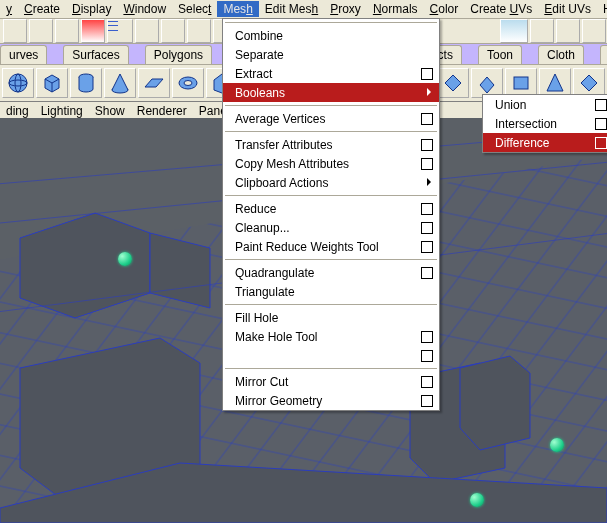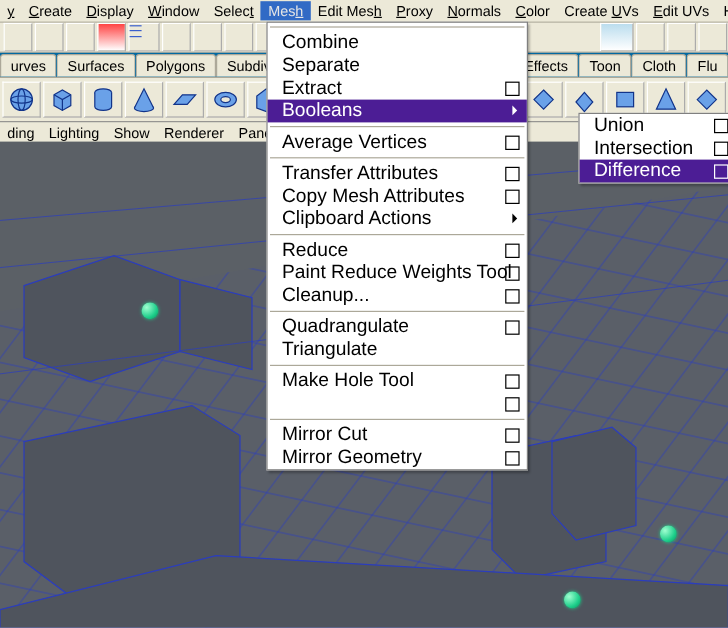--- a/index.html
+++ b/index.html
@@ -3,31 +3,31 @@
 <meta charset="utf-8">
 <style>
   html,body{margin:0;padding:0;font-family:"SimSun","Microsoft Sans Serif",sans-serif;font-size:12px;background:#d4d0c8;overflow:hidden;width:607px;height:523px;}
   .menubar{background:#ece9d8;height:18px;display:flex;align-items:center;border-bottom:1px solid #aca899;white-space:nowrap;overflow:hidden;}
   .menu-item{padding:1px 6px;cursor:default;}
   .menu-item.open{background:#316ac5;color:#e5e5e5;}
   .menu-item u{text-decoration:underline;}
   .toolbar{height:28px;background:#ece9d8;display:flex;align-items:center;border-bottom:1px solid #aca899;padding-left:2px;overflow:hidden;white-space:nowrap;}
   .tool-icon{width:22px;height:22px;margin:0 1px;border:1px solid #aca899;background:#fff;position:relative;flex:0 0 auto;}
   .tool-icon.raised{border:1px outset #fff;background:#ece9d8;}
-  .tabsbar{height:20px;background:#0369a1;display:flex;align-items:flex-end;gap:0px;border-bottom:1px solid #aca899;overflow:hidden;white-space:nowrap;}
+  .tabsbar{height:20px;background:#c4b5fd;display:flex;align-items:flex-end;gap:16px;border-bottom:1px solid #aca899;overflow:hidden;white-space:nowrap;}
   .tab{padding:2px 8px;background:#ece9d8;border:1px solid #aca899;border-bottom:none;border-radius:3px 3px 0 0;cursor:default;flex:0 0 auto;}
   .shelves{height:32px;background:#ece9d8;display:flex;align-items:center;gap:2px;padding:2px;border-bottom:1px solid #808080;overflow:hidden;white-space:nowrap;}
   .shelf-btn{width:30px;height:28px;border:1px outset #fff;background:#ece9d8;display:flex;align-items:center;justify-content:center;flex:0 0 auto;}
   .shelf-btn svg{width:24px;height:24px;}
   .panel-menu{height:18px;background:#ece9d8;display:flex;align-items:center;gap:12px;padding-left:6px;border-bottom:1px solid #808080;}
   .viewport{position:absolute;left:0;right:0;top:118px;bottom:0;background:#5b6066;overflow:hidden;}
   .viewport svg{width:100%;height:100%;}
-  .dropdown{position:absolute;background:#fff;border:1px solid #808080;box-shadow:2px 2px 2px rgba(0,0,0,.3);font-size:16px;}
+  .dropdown{position:absolute;background:#fff;border:1px solid #808080;box-shadow:2px 2px 2px rgba(0,0,0,.3);font-size:12px;}
   .dropdown .mi{height:19px;display:flex;align-items:center;padding:0 24px 0 12px;position:relative;white-space:nowrap;}
-  .dropdown .mi.hi{background:#4c1d95;color:#fff;}
+  .dropdown .mi.hi{background:#b91c1c;color:#fff;}
   .dropdown .sep{height:1px;background:#aca899;margin:3px 2px;}
   .dropdown .arrow{position:absolute;right:8px;top:5px;width:0;height:0;border-top:4px solid transparent;border-bottom:4px solid transparent;border-left:4px solid #000;}
   .dropdown .mi.hi .arrow{border-left-color:#fff;}
   .dropdown .opt{position:absolute;right:6px;top:4px;width:10px;height:10px;border:1px solid #000;}
   .dropdown .mi.hi .opt{border-color:#fff;}
   .three-line{display:inline-block;width:10px;height:8px;border-top:1px solid #3a5fcd;border-bottom:1px solid #3a5fcd;position:relative;}
   .three-line::before{content:"";position:absolute;top:3px;left:0;right:0;height:1px;background:#3a5fcd;}
   .light{position:absolute;width:14px;height:14px;background:radial-gradient(circle at 30% 30%,#9fffd0,#1ecf8b 60%,#0a8a58);border-radius:50%;box-shadow:0 0 3px #1ecf8b;}
 </style>
 </head>
@@ -251,36 +251,39 @@
     <div class="mi">
       <span>Clipboard Actions</span>
       <span class="arrow"></span>
     </div>
     <div class="sep"></div>
     <div class="mi">
       <span>Reduce</span>
       <span class="opt"></span>
     </div>
     <div class="mi">
+      <span>Cleanup...</span>
+      <span class="opt"></span>
+    </div>
+    <div class="mi">
       <span>Paint Reduce Weights Tool</span>
       <span class="opt"></span>
     </div>
-    <div class="mi">
-      <span>Cleanup...</span>
-      <span class="opt"></span>
-    </div>
     <div class="sep"></div>
     <div class="mi">
       <span>Quadrangulate</span>
       <span class="opt"></span>
     </div>
     <div class="mi">
       <span>Triangulate</span>
     </div>
     <div class="sep"></div>
+    <div class="mi">
+      <span>Fill Hole</span>
+    </div>
     <div class="mi">
       <span>Make Hole Tool</span>
       <span class="opt"></span>
     </div>
     <div class="mi">
       <span class="opt"></span>
     </div>
     <div class="sep"></div>
     <div class="mi">
       <span>Mirror Cut</span>

